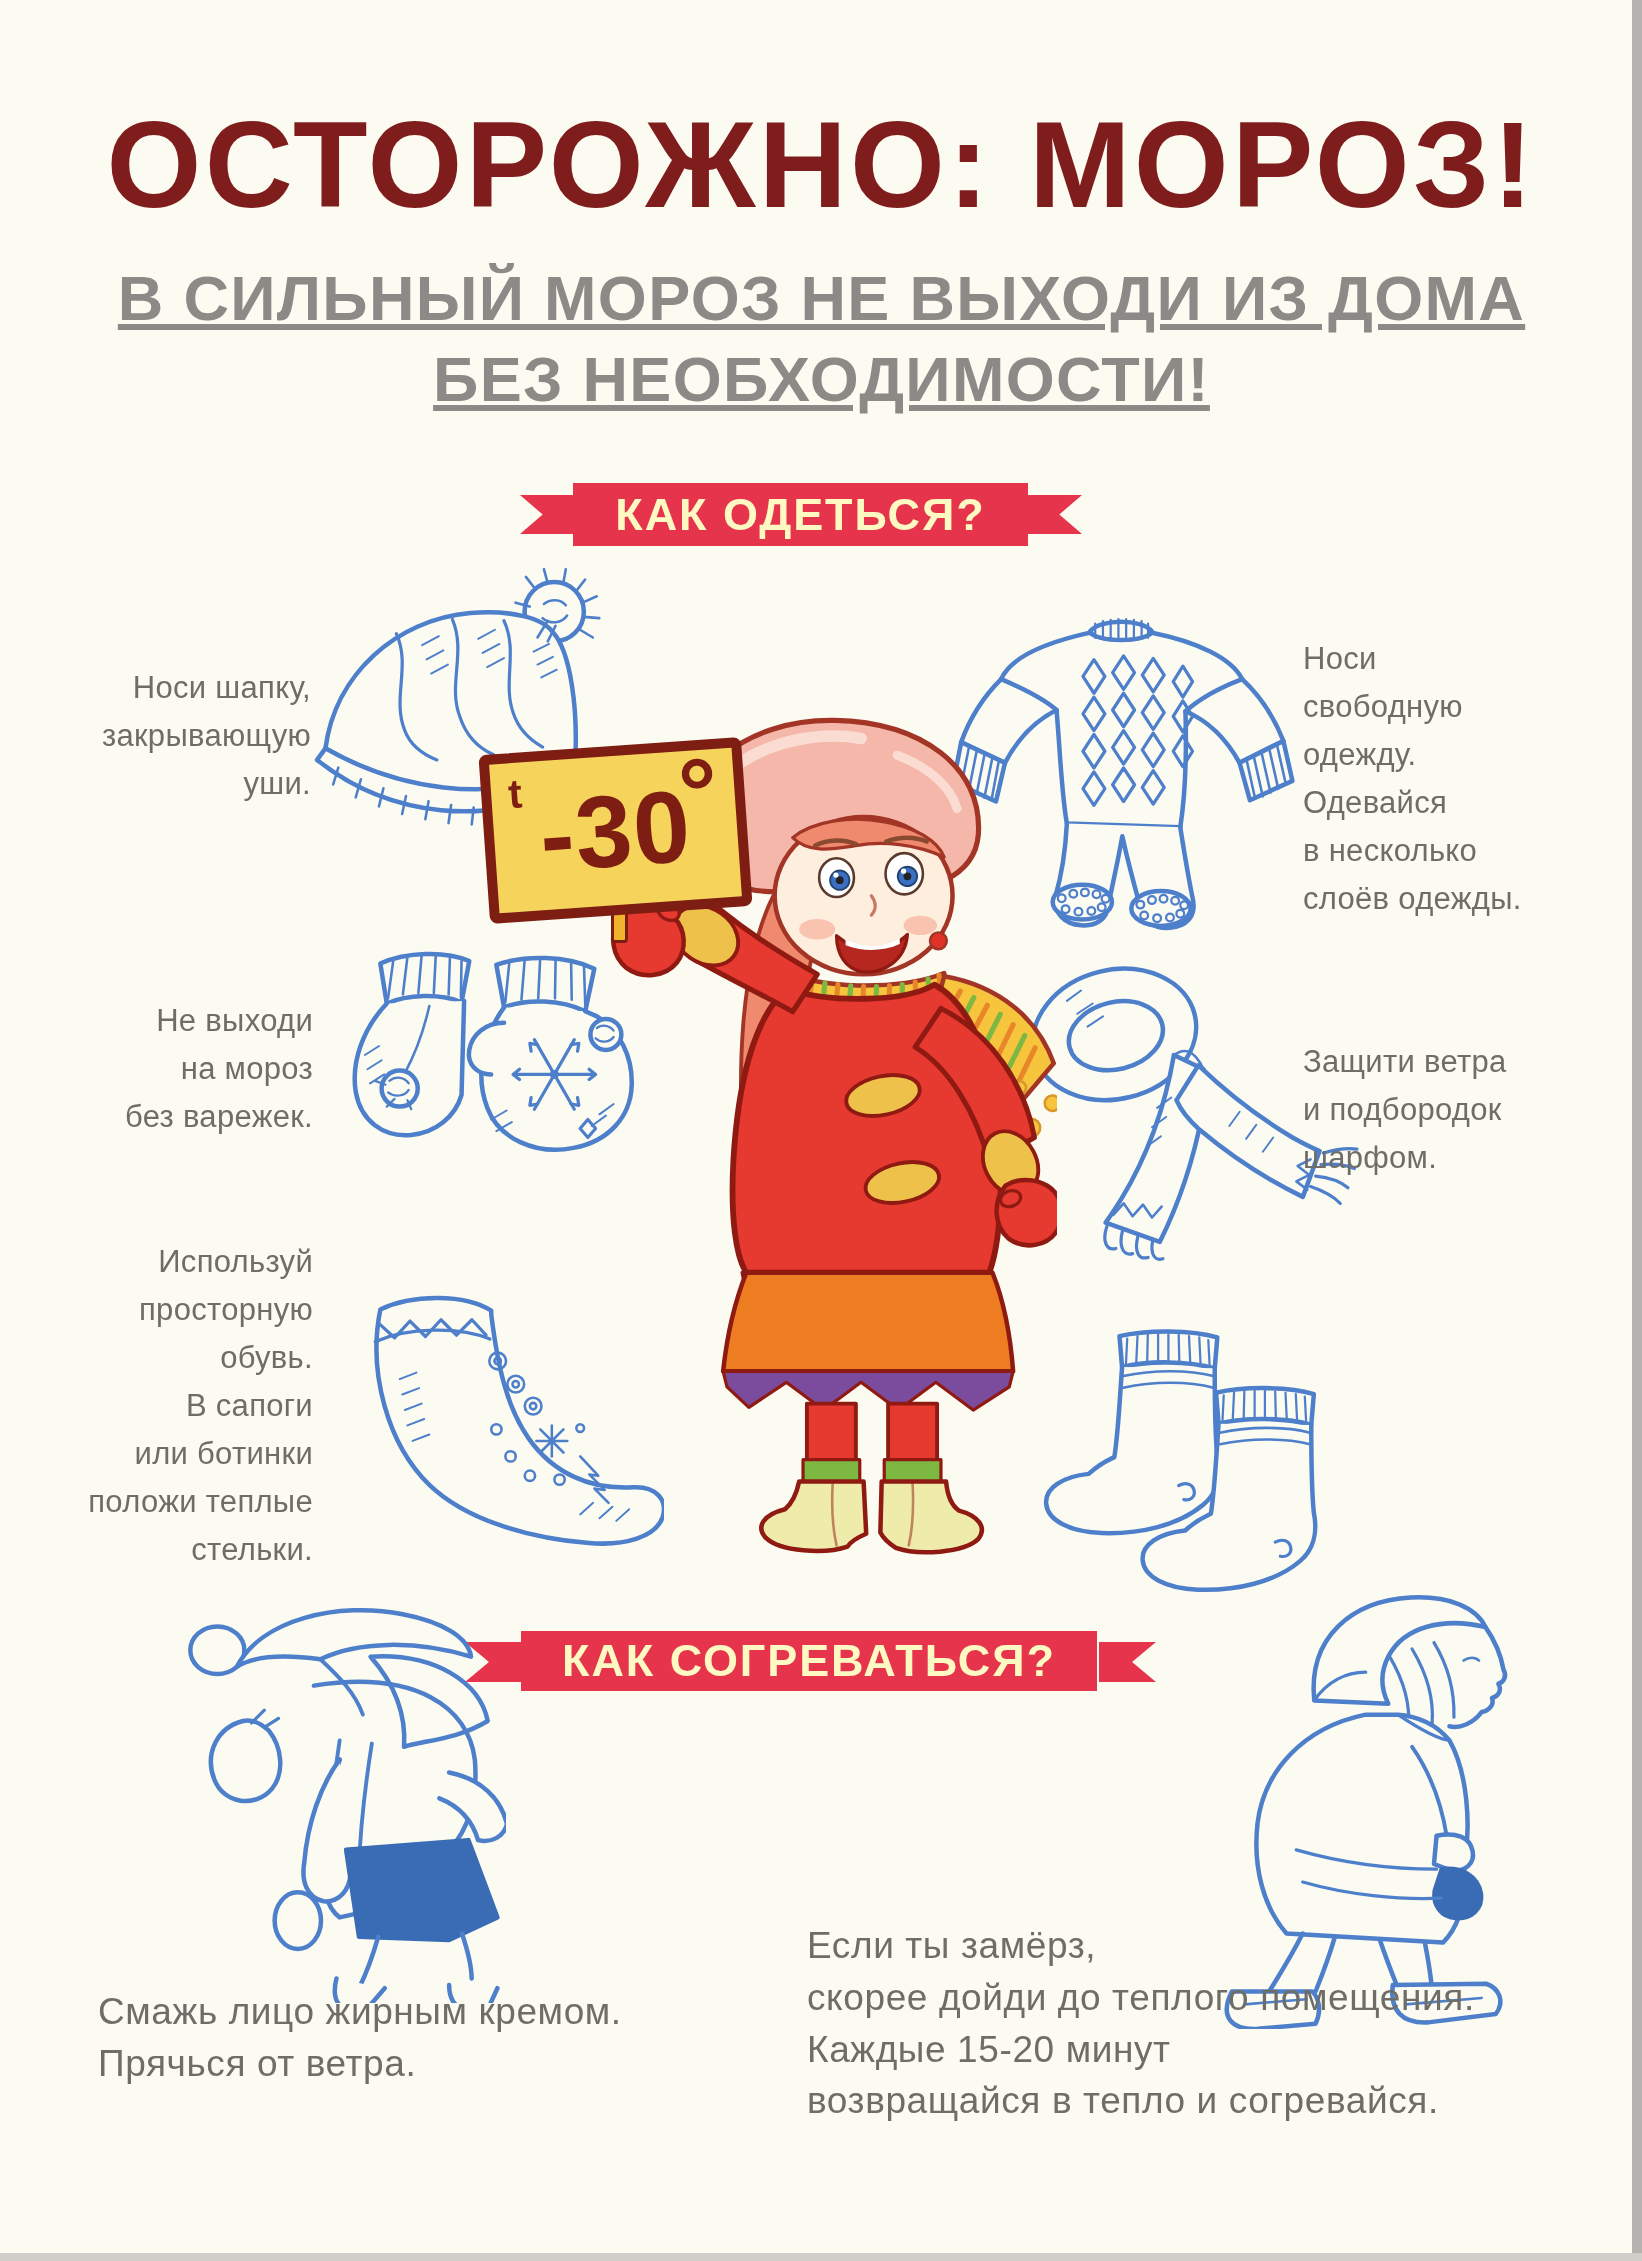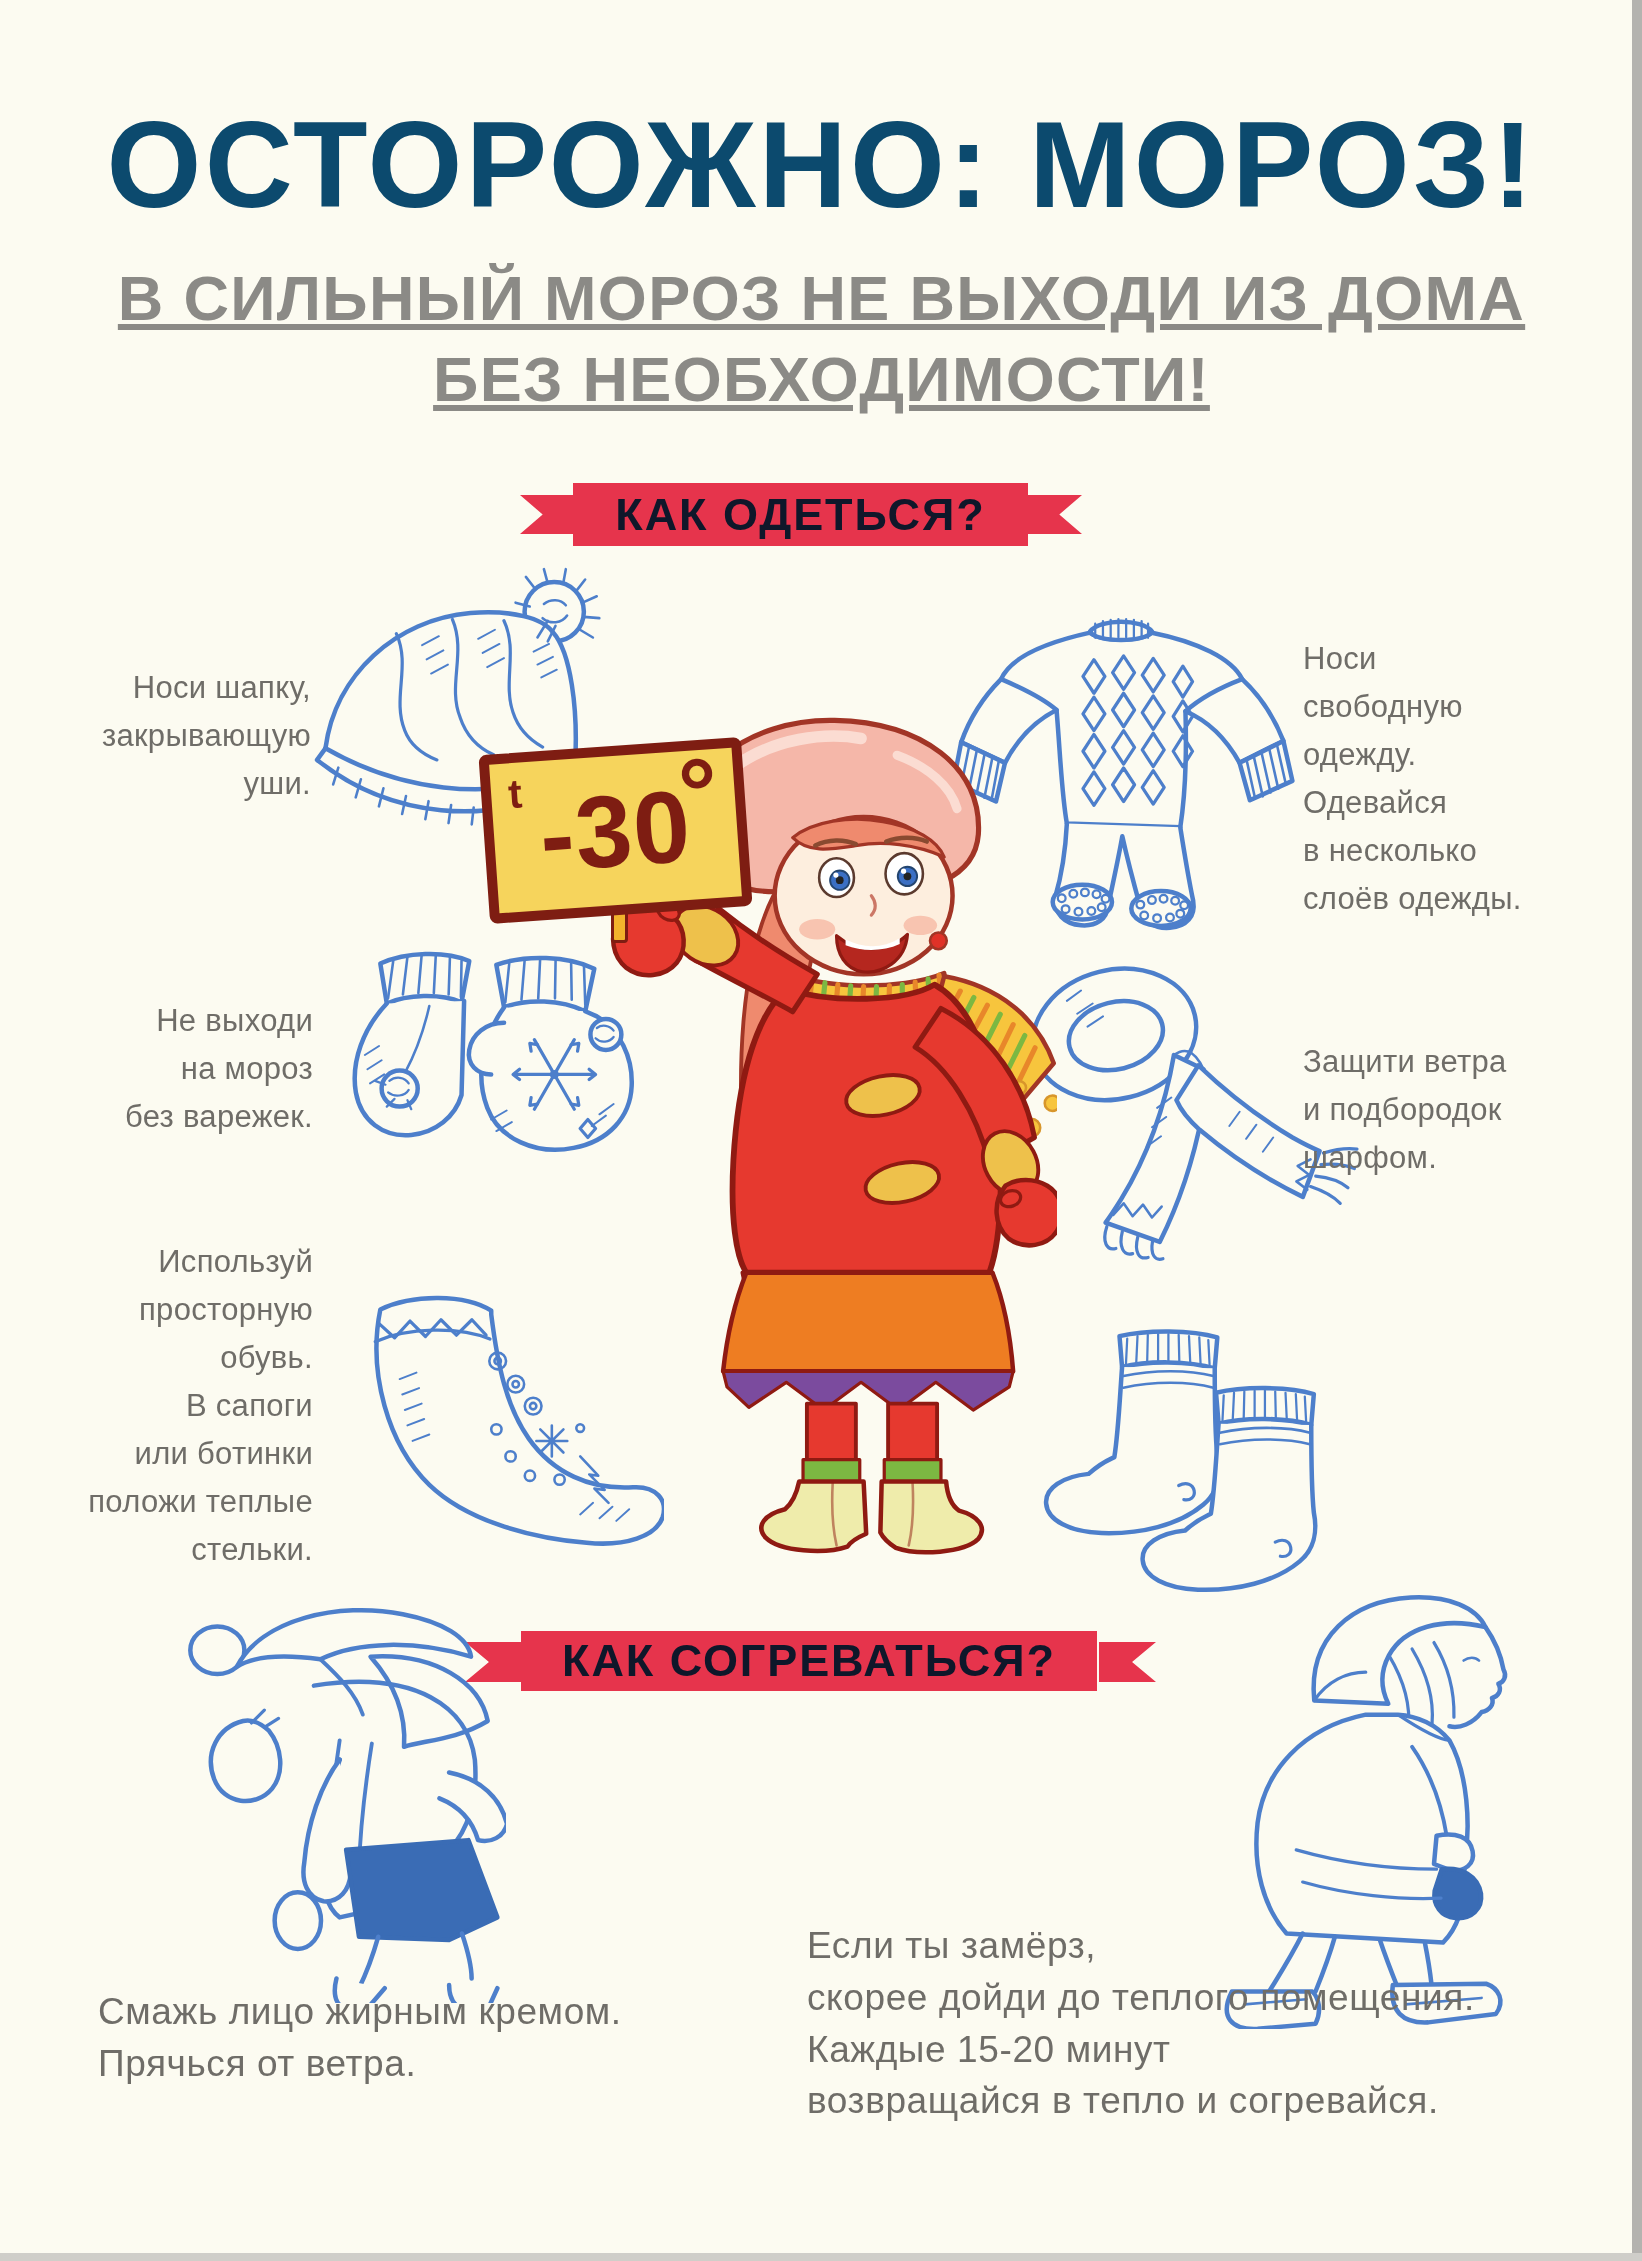--- a/index.html
+++ b/index.html
@@ -1,27 +1,27 @@
 <!DOCTYPE html>
 <html style="font-size:10.3px"><head>
 <meta charset="utf-8">
 <style>
   * { margin:0; padding:0; box-sizing:border-box; }
   html,body { background:#ffffff; }
   body { font-family:"Liberation Sans", sans-serif; }
   #poster { position:relative; width:1643px; height:2261px; background:#fcfbf1; overflow:hidden; }
 
   .title { position:absolute; top:95px; left:0; width:1643px; text-align:center;
-           font-size:122px; font-weight:bold; letter-spacing:3.2px; color:#0c4a6e; white-space:pre-line; }
+           font-size:122px; font-weight:bold; letter-spacing:3.2px; color:#7f1d1d; white-space:pre-line; }
   .subtitle { position:absolute; top:258px; left:0; width:1643px; text-align:center;
               font-size:63px; font-weight:bold; letter-spacing:1.3px; line-height:1.28;
               color:#8b8a86; white-space:pre-line;text-decoration:underline; }
 
   .banner-rect { position:absolute; background:#e6344c; display:flex; align-items:center; justify-content:center; }
-  .banner-label { color:#0f172a; font-weight:bold; font-size:45px; letter-spacing:1.9px; white-space:nowrap; }
+  .banner-label { color:#fef9c3; font-weight:bold; font-size:45px; letter-spacing:1.9px; white-space:nowrap; }
   .ribbon-tail { position:absolute; background:#e6344c; }
   .tail-left  { clip-path: polygon(0 0, 100% 0, 100% 100%, 0 100%, 42% 50%); }
   .tail-right { clip-path: polygon(0 0, 100% 0, 58% 50%, 100% 100%, 0 100%); }
 
   .tip { position:absolute; color:#6f6d68; font-size:31px; line-height:1.55;
          letter-spacing:0.3px; white-space:pre-line; }
   .tip-right-aligned { text-align:right; }
 
   .warm-text { position:absolute; color:#6f6d68; font-size:37px; line-height:1.4;
                letter-spacing:0.6px; white-space:pre-line; }

